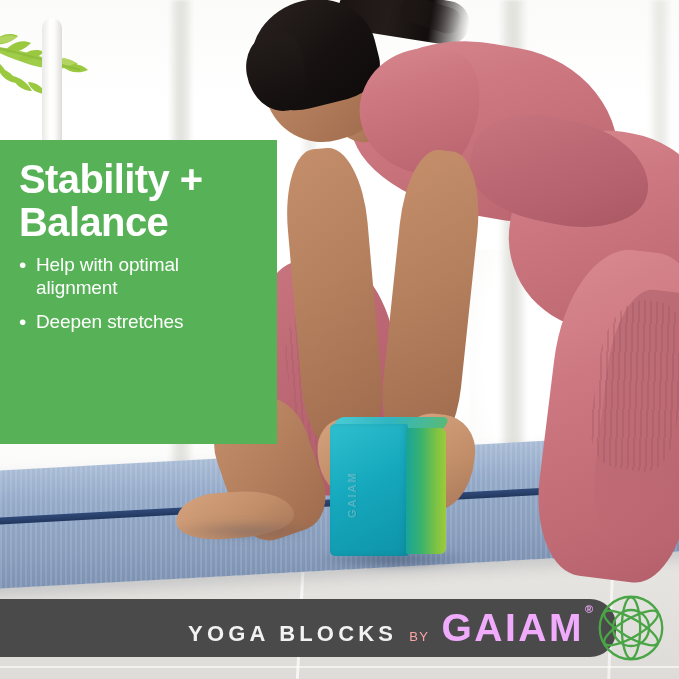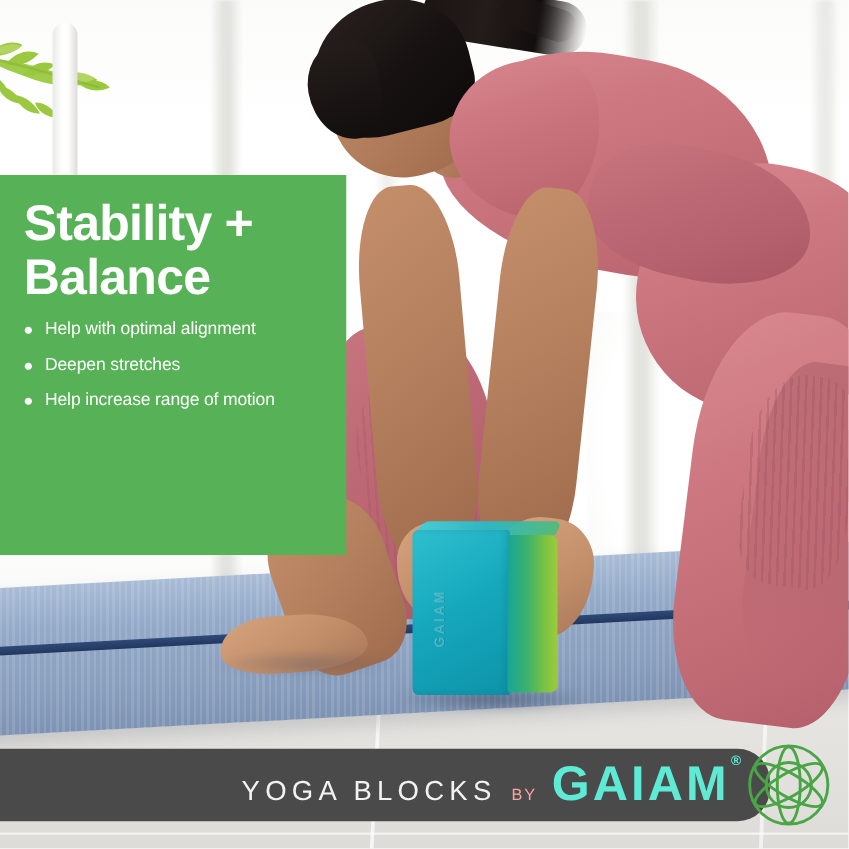--- a/index.html
+++ b/index.html
@@ -297,21 +297,21 @@
     line-height: 1.08;
     font-weight: 700;
     letter-spacing: -0.6px;
     margin: 0 0 10px 0;
     white-space: pre-line;
   }
   .bullets { margin: 0; padding: 0; list-style: none; }
   .bullets li {
     position: relative;
     color: #ffffff;
-    font-size: 14px;
+    font-size: 19px;
     line-height: 1.17;
     font-weight: 400;
     letter-spacing: -0.1px;
     padding-left: 17px;
     margin-bottom: 12px;
   }
   .bullets li::before {
     content: "\2022";
     position: absolute;
     left: 0; top: -1px;
@@ -330,30 +330,30 @@
     align-items: center;
     justify-content: flex-end;
     padding-right: 24px;
     box-sizing: border-box;
   }
   .banner-row { display: flex; align-items: baseline; gap: 12px; }
   .banner-kicker {
     color: #f2f2f2;
     font-size: 22px;
     letter-spacing: 4.2px;
-    font-weight: 400;
+    font-weight: 700;
   }
   .banner-by {
     color: #fca5a5;
     font-size: 13px;
     letter-spacing: 1.4px;
     font-weight: 400;
   }
   .banner-brand {
-    color: #5eead4;
+    color: #f0abfc;
     font-size: 39px;
     font-weight: 700;
     letter-spacing: 2.5px;
     position: relative;
   }
   .banner-reg {
     font-size: 11px;
     font-weight: 600;
     vertical-align: super;
     position: relative;
@@ -460,21 +460,20 @@
     </div>
   </div>
 
   <div class="callout">
     <div class="callout-inner">
       <h1 class="callout-title">Stability +
 Balance</h1>
       <ul class="bullets">
         <li>Help with optimal alignment</li>
         <li>Deepen stretches</li>
-        <li>Help increase range of motion</li>
       </ul>
     </div>
   </div>
 
   <div class="banner">
     <div class="banner-row">
       <span class="banner-kicker">YOGA BLOCKS</span>
       <span class="banner-by">BY</span>
       <span class="banner-brand"><span>GAIAM</span><sup class="banner-reg">®</sup></span>
     </div>

